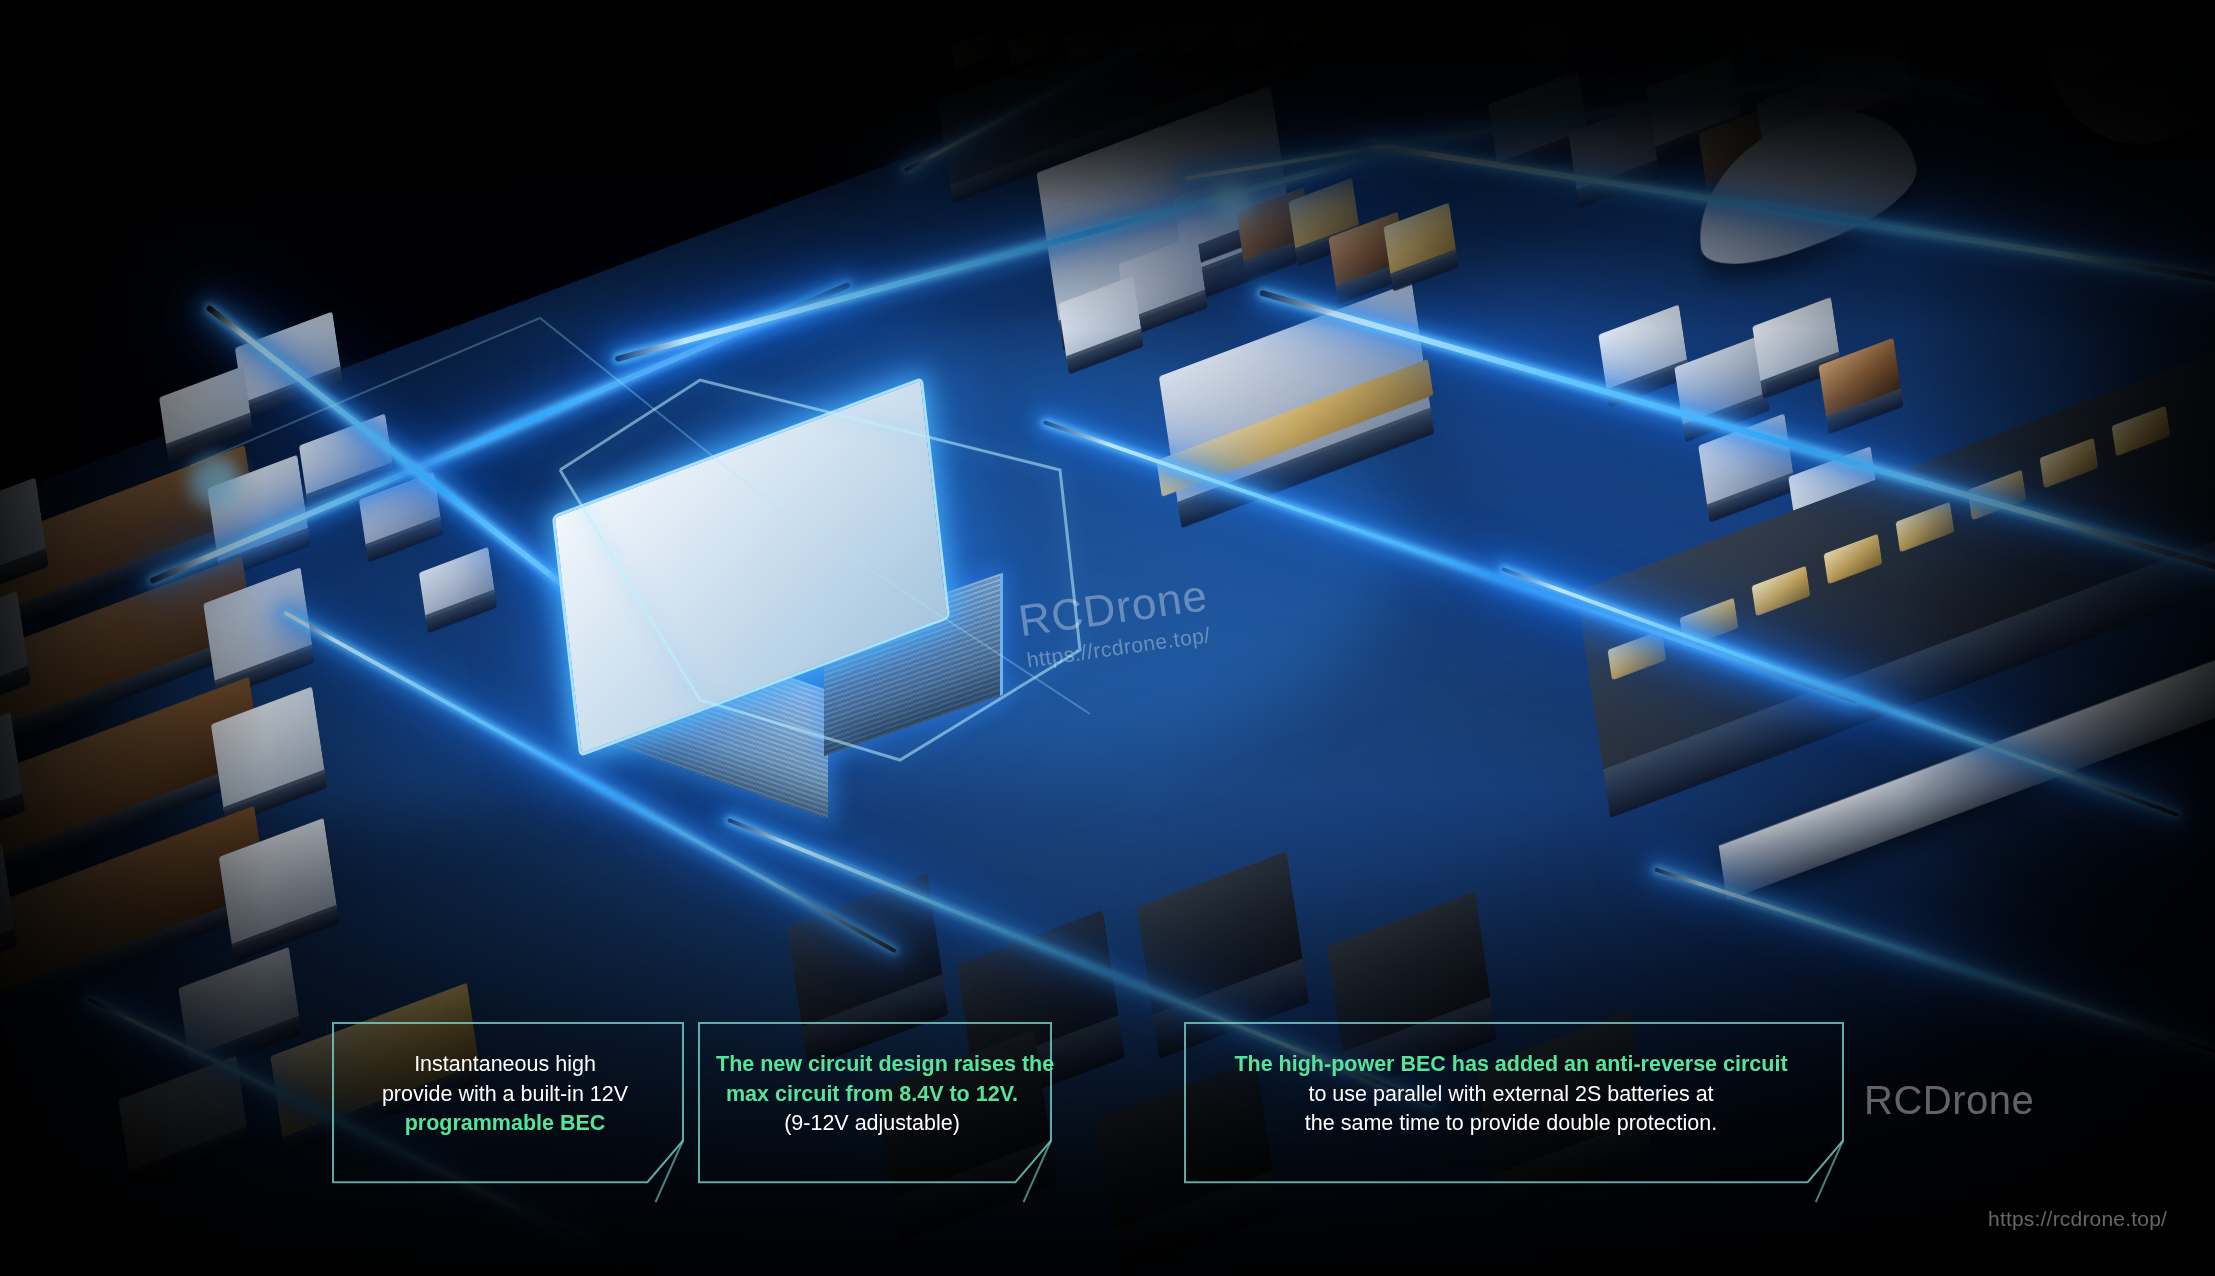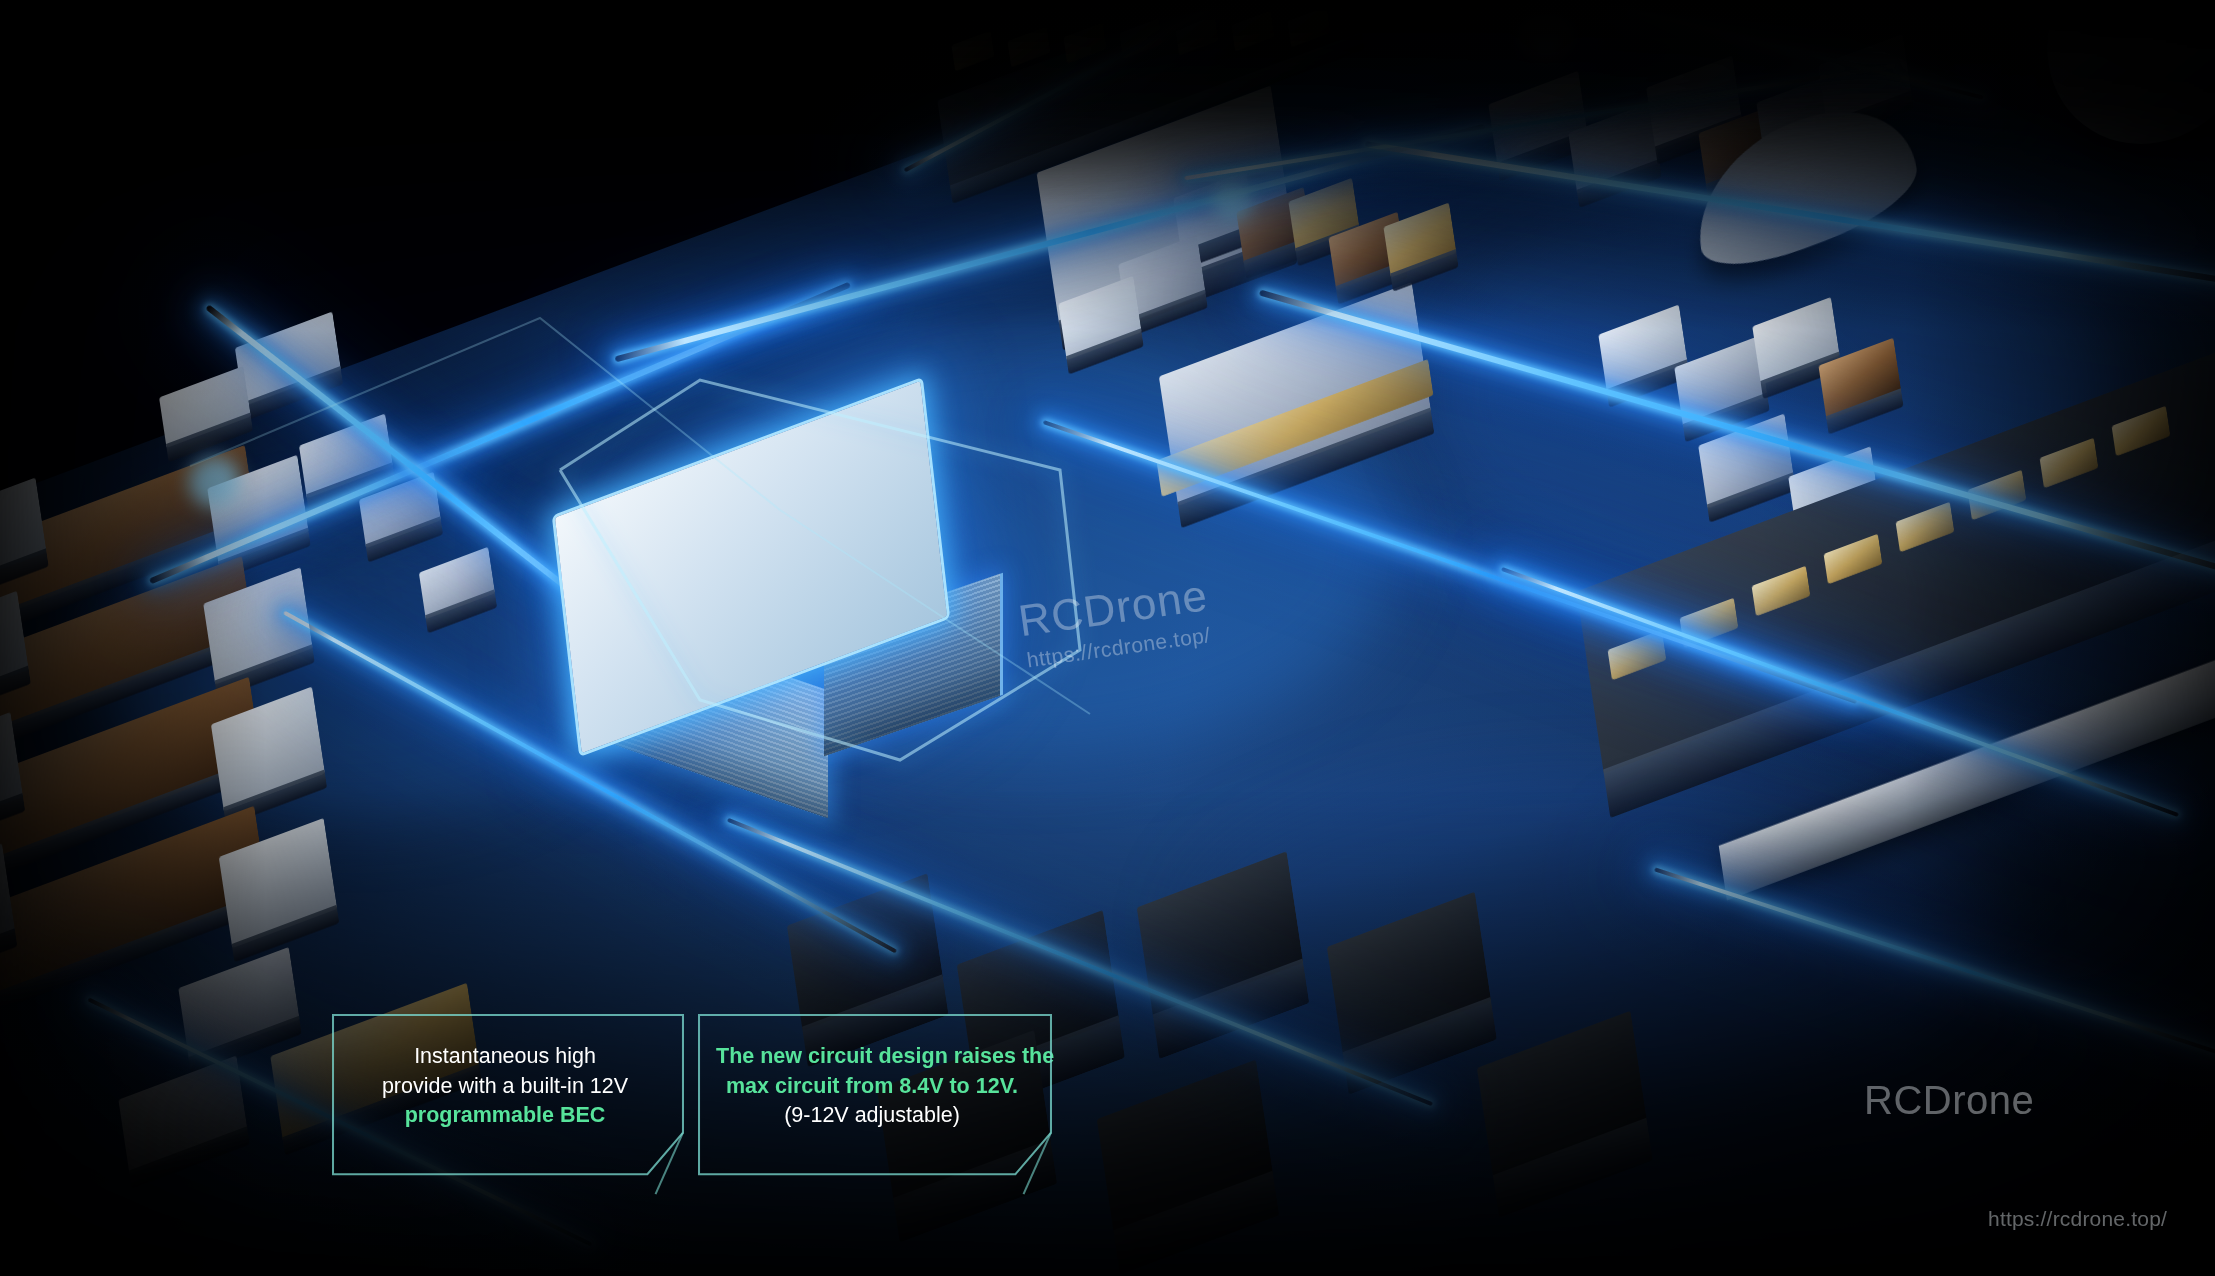--- a/index.html
+++ b/index.html
@@ -145,21 +145,21 @@
   }
   #headline .l2 { display:block; }
 
   
   #info-row {
     position:absolute; left:0; top:1008px; width:2215px; height:170px;
     z-index:30;
   }
   .info-box {
     position:absolute;
-    top:8px; height:162px;
+    top:16px; height:162px;
     padding:26px 16px 0 16px;
     text-align:center;
     color:#ffffff;
     font-size:21.5px;
     line-height:1.38;
   }
   .info-box .frame-svg { position:absolute; left:-2px; top:-2px; width:calc(100% + 10px); height:calc(100% + 22px); overflow:visible; }
   .info-box .ln { color:#ffffff; display:block; white-space:nowrap; }
   .info-box .hl-l { color:#57e39b; font-weight:bold; display:block; white-space:nowrap; }
 
@@ -533,18 +533,27 @@
     <div class="info-box" id="box-2">
       <svg class="frame-svg" viewBox="0 0 348 186" preserveAspectRatio="none">
         <path d="M1,1 L347,1 L347,120 L312,162 L1,162 Z" fill="none" stroke="#78d7cd" stroke-width="2" opacity=".78"></path>
         <path d="M347,120 L320,182" fill="none" stroke="#78d7cd" stroke-width="2" opacity=".6"></path>
       </svg>
       <span class="hl-l">The new circuit design raises the</span>
       <span class="hl-l">max circuit from 8.4V to 12V.</span>
       <span class="ln">(9-12V adjustable)</span>
     </div>
 
+    <div class="info-box" id="box-3">
+      <svg class="frame-svg" viewBox="0 0 654 186" preserveAspectRatio="none">
+        <path d="M1,1 L653,1 L653,120 L618,162 L1,162 Z" fill="none" stroke="#78d7cd" stroke-width="2" opacity=".78"></path>
+        <path d="M653,120 L626,182" fill="none" stroke="#78d7cd" stroke-width="2" opacity=".6"></path>
+      </svg>
+      <span class="hl-l">The high-power BEC has added an anti-reverse circuit</span>
+      <span class="ln">to use parallel with external 2S batteries at</span>
+      <span class="ln">the same time to provide double protection.</span>
+    </div>
   </div>
 
   <div id="wm-right">RCDrone</div>
   <div id="wm-bottom">https://rcdrone.top/</div>
 
 </div>
 
 </body></html>

